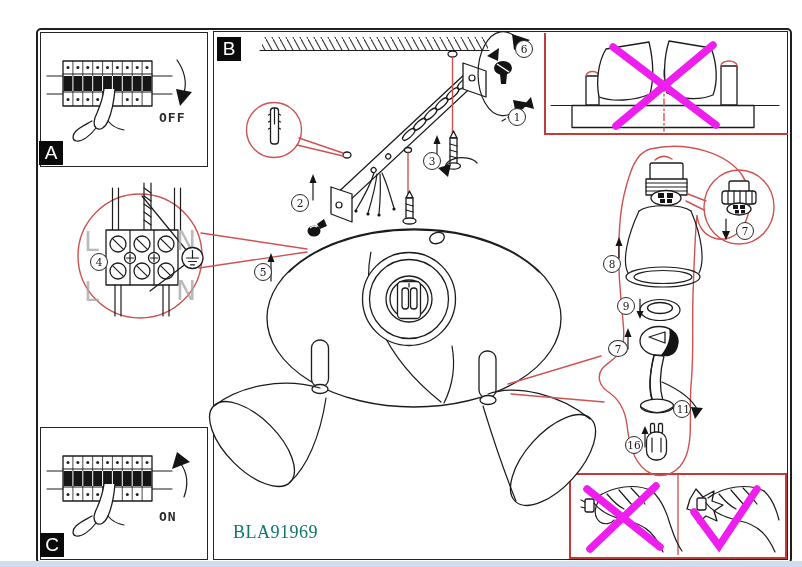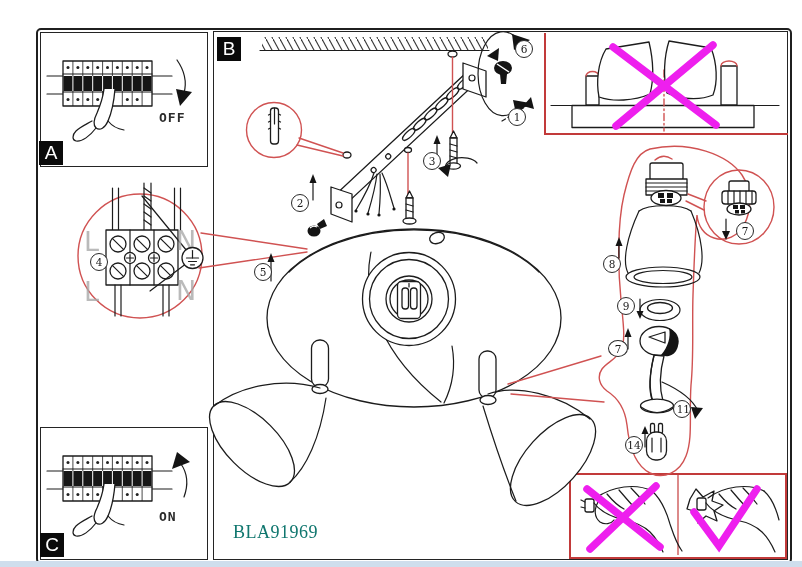--- a/index.html
+++ b/index.html
@@ -473,17 +473,17 @@
   <div class="abs step" style="left:617px;top:297px;">
       <span>9</span>
     </div>
   <div class="abs step wide" style="left:608px;top:340px;">
       <span>7</span>
     </div>
   <div class="abs step" style="left:673px;top:400px;justify-content:flex-end;">
       <span>11</span>
     </div>
   <div class="abs step" style="left:625px;top:436px;">
-      <span>14</span>
+      <span>16</span>
     </div>
 
   <div class="abs footer-strip" style="left:0;top:561px;width:802px;height:6px;"></div>
 </div>
 
 </body></html>

